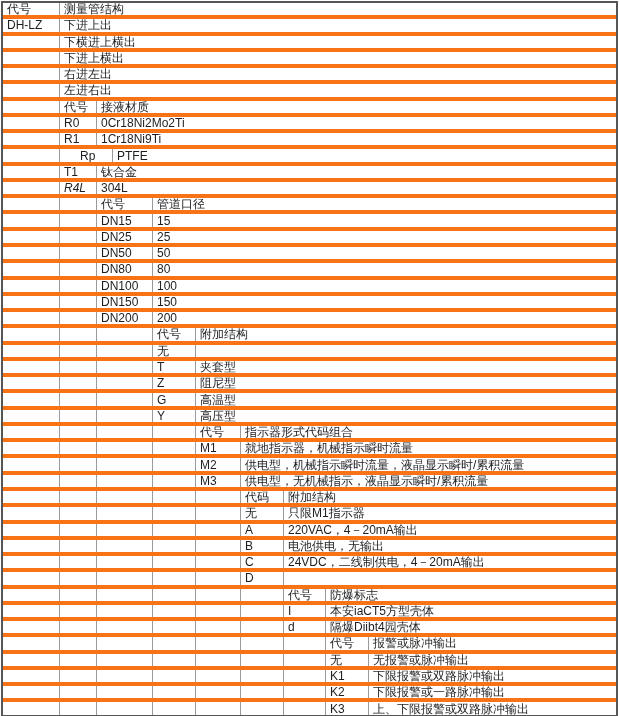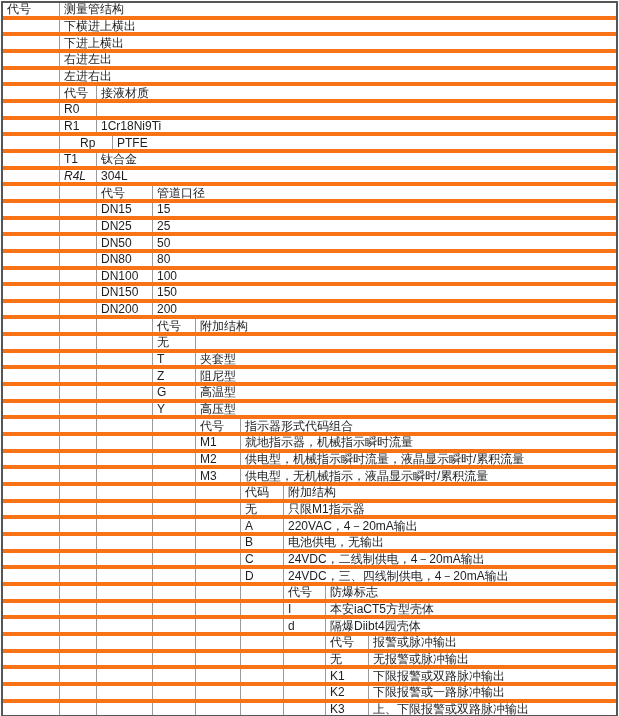--- a/index.html
+++ b/index.html
@@ -55,20 +55,24 @@
 </style>
 </head>
 <body>
 
 <div class="selection-table" id="selection-table">
     <div class="trow">
       <div class="tcell" style="width: 57px;">代号</div>
       <div class="tcell desc">测量管结构</div>
     </div>
     <div class="trow">
+      <div class="tcell" style="width: 57px;">DH-LZ</div>
+      <div class="tcell desc">下进上出</div>
+    </div>
+    <div class="trow">
       <div class="tcell" style="width: 57px;"></div>
       <div class="tcell desc">下横进上横出</div>
     </div>
     <div class="trow">
       <div class="tcell" style="width: 57px;"></div>
       <div class="tcell desc">下进上横出</div>
     </div>
     <div class="trow">
       <div class="tcell" style="width: 57px;"></div>
       <div class="tcell desc">右进左出</div>
@@ -78,20 +82,21 @@
       <div class="tcell desc">左进右出</div>
     </div>
     <div class="trow">
       <div class="tcell" style="width: 57px;"></div>
       <div class="tcell" style="width: 37px;">代号</div>
       <div class="tcell desc">接液材质</div>
     </div>
     <div class="trow">
       <div class="tcell" style="width: 57px;"></div>
       <div class="tcell" style="width: 37px;">R0</div>
+      <div class="tcell desc">0Cr18Ni2Mo2Ti</div>
     </div>
     <div class="trow">
       <div class="tcell" style="width: 57px;"></div>
       <div class="tcell" style="width: 37px;">R1</div>
       <div class="tcell desc">1Cr18Ni9Ti</div>
     </div>
     <div class="trow">
       <div class="tcell" style="width: 57px;"></div>
       <div class="tcell" style="width: 37px; margin-left: 16px;">Rp</div>
       <div class="tcell desc">PTFE</div>
@@ -273,21 +278,20 @@
       <div class="tcell" style="width: 43px;">C</div>
       <div class="tcell desc">24VDC，二线制供电，4－20mA输出</div>
     </div>
     <div class="trow">
       <div class="tcell" style="width: 57px;"></div>
       <div class="tcell" style="width: 37px;"></div>
       <div class="tcell" style="width: 56px;"></div>
       <div class="tcell" style="width: 43px;"></div>
       <div class="tcell" style="width: 45px;"></div>
       <div class="tcell" style="width: 43px;">D</div>
-      <div class="tcell desc">24VDC，三、四线制供电，4－20mA输出</div>
     </div>
     <div class="trow">
       <div class="tcell" style="width: 57px;"></div>
       <div class="tcell" style="width: 37px;"></div>
       <div class="tcell" style="width: 56px;"></div>
       <div class="tcell" style="width: 43px;"></div>
       <div class="tcell" style="width: 45px;"></div>
       <div class="tcell" style="width: 43px;"></div>
       <div class="tcell" style="width: 42px;">代号</div>
       <div class="tcell desc">防爆标志</div>

